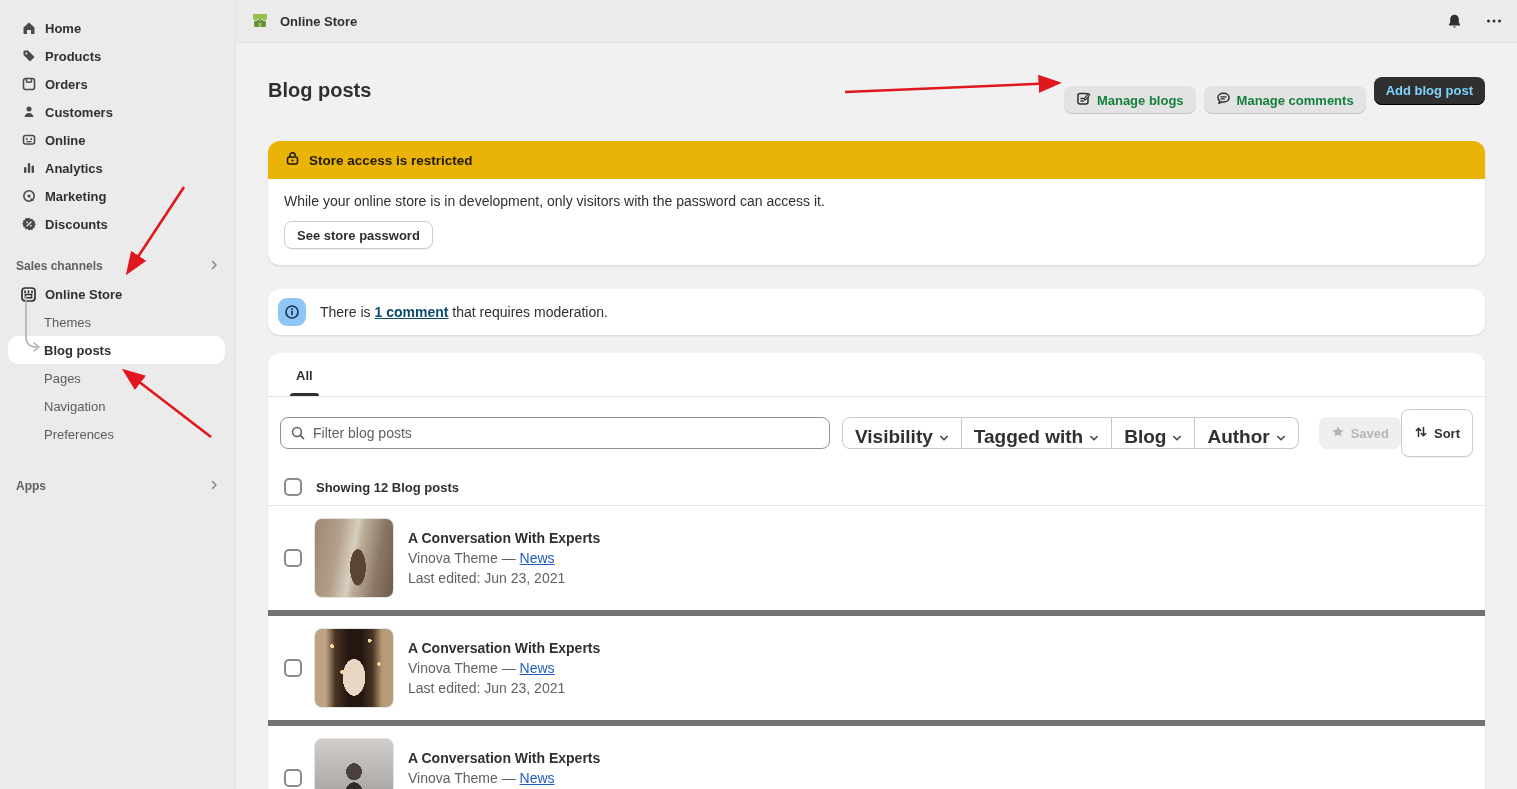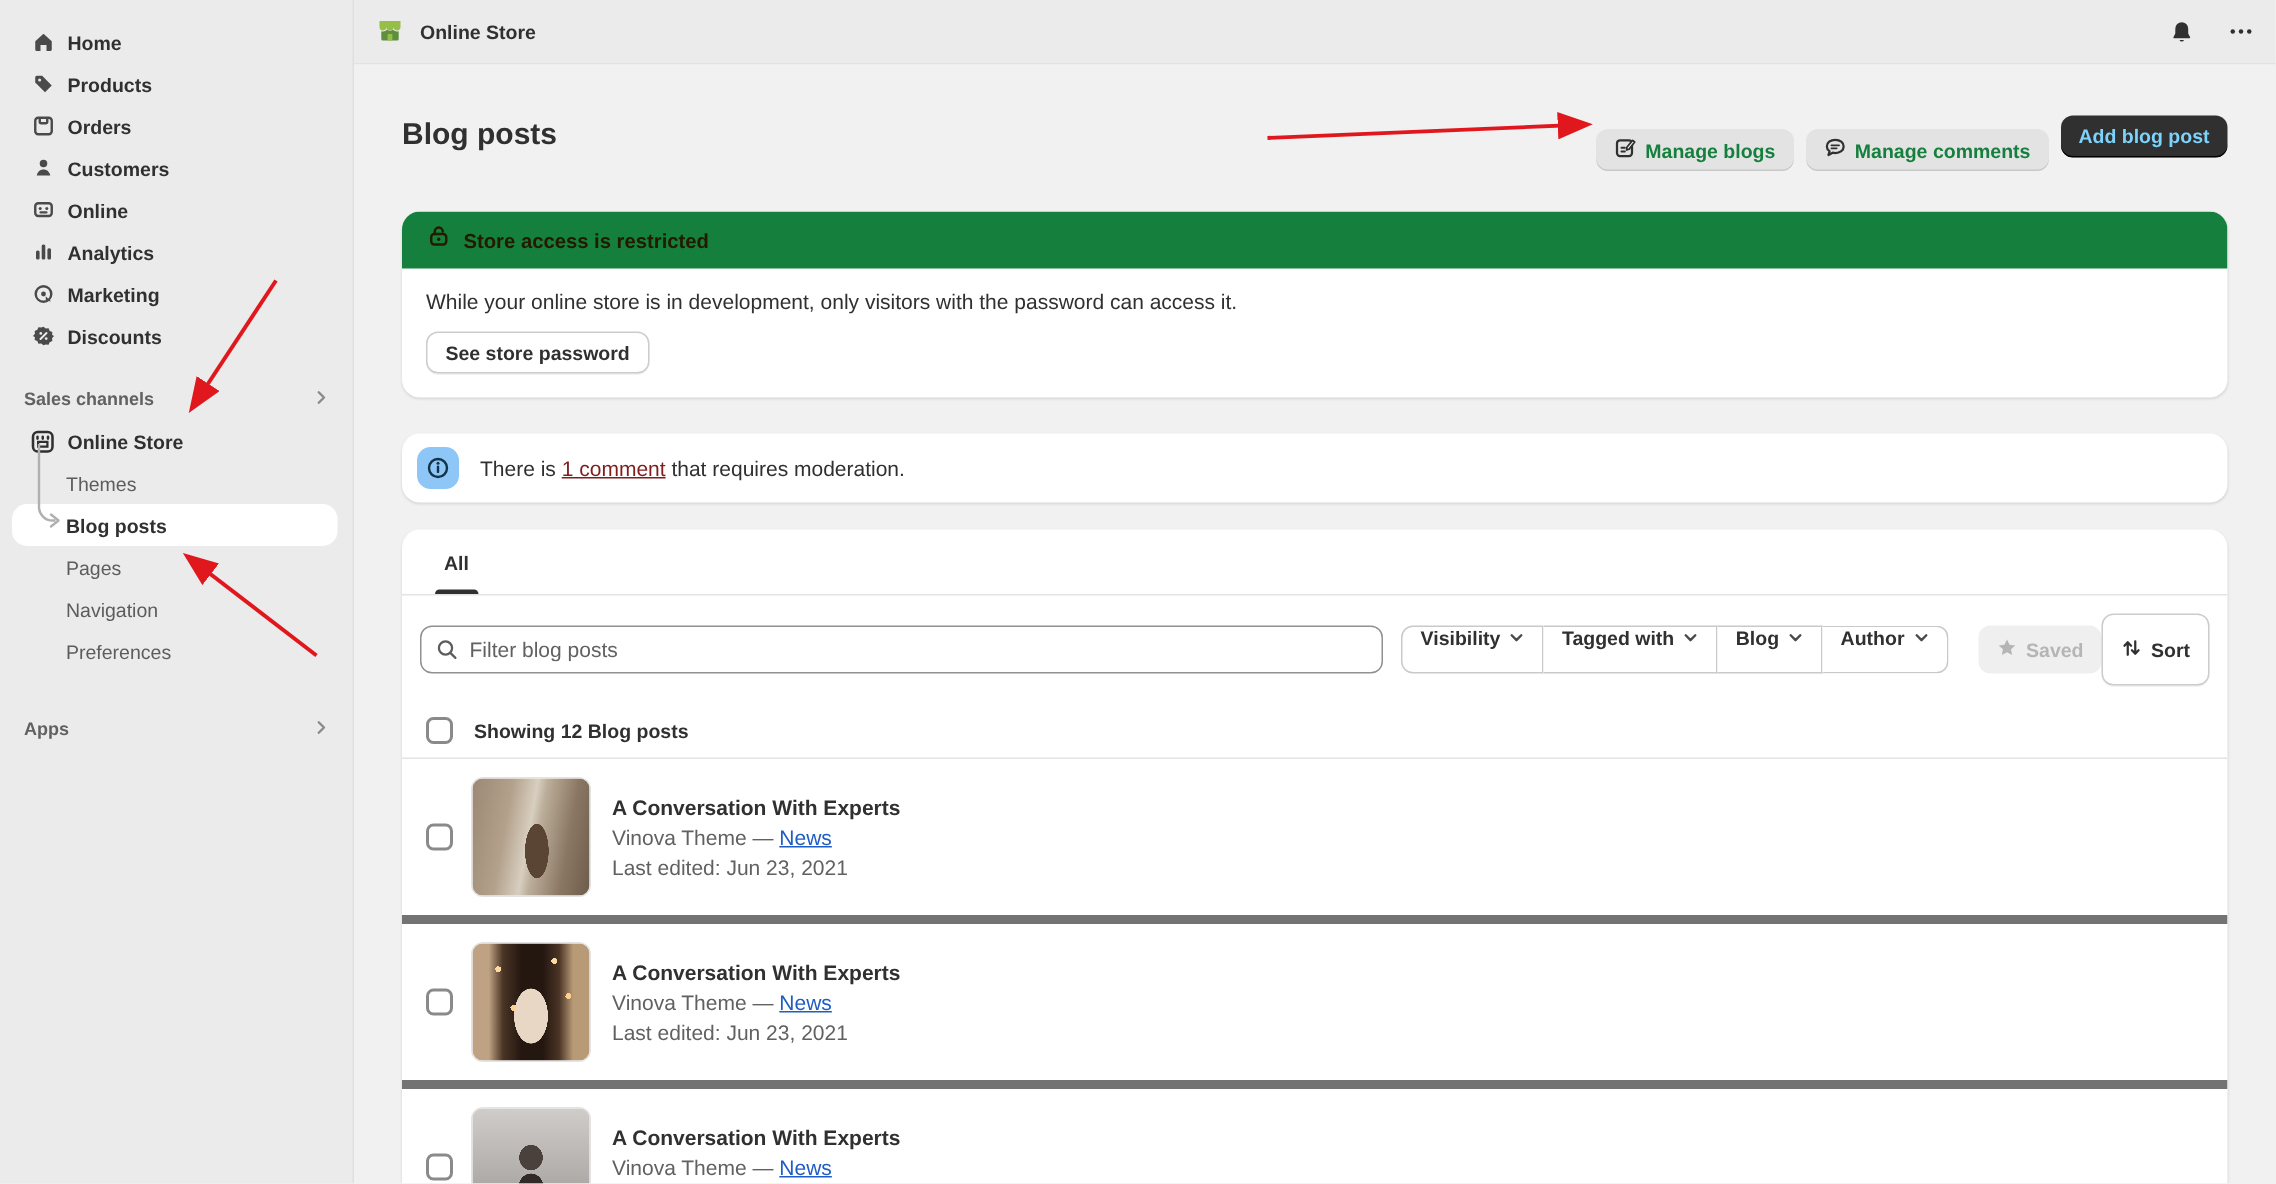--- a/index.html
+++ b/index.html
@@ -41,51 +41,51 @@
     border:none; border-radius:8px; font-size:13px; font-weight:600; cursor:pointer;
     font-family:"Liberation Sans", sans-serif; }
   .btn-secondary { background:#e3e3e3; color:#15803d; box-shadow:inset 0 -1px 0 rgba(0,0,0,.12);margin-top:19px; }
   .btn-primary { background:#303030; color:#7dd3fc; box-shadow:inset 0 -1px 0 #000; }
   .btn-outline { background:#fff; color:#303030; border:1px solid #ccc;
     box-shadow:0 1px 0 rgba(0,0,0,.05); }
 
   
   .card { background:#fff; border-radius:12px; box-shadow:0 1px 2px rgba(0,0,0,.12); }
   .warn-card { margin-top:27px; overflow:hidden; }
-  .warn-head { background:#15803d; height:38px; display:flex; align-items:center; gap:8px; padding:0 16px; }
+  .warn-head { background:#eab308; height:38px; display:flex; align-items:center; gap:8px; padding:0 16px; }
   .warn-title { font-size:13.5px; font-weight:700; color:#231a00; }
   .warn-body { padding:14px 16px 16px 16px; }
   .warn-text { font-size:14px; color:#303030; }
   .warn-body .btn { margin-top:12px; }
 
   
   .info-card { margin-top:24px; height:46px; display:flex; align-items:center; gap:14px; padding:0 10px; }
   .info-badge { width:28px; height:28px; border-radius:9px; background:#8ec7f7;
     display:flex; align-items:center; justify-content:center; color:#12344a; }
   .info-text { font-size:14px; color:#303030; }
-  .info-text a { color:#7f1d1d; font-weight:400; }
+  .info-text a { color:#0c4a6e; font-weight:700; }
 
   
   .list-card { margin-top:18px; overflow:hidden; }
   .tabs-row { border-bottom:1px solid #e3e3e3; padding:0 12px; display:flex; }
   .tab { position:relative; padding:15px 16px 13px 16px; font-size:13px; font-weight:700;
     color:#303030; cursor:pointer; }
   .tab.active::after { content:""; position:absolute; left:10px; right:10px; bottom:0;
     height:3px; background:#303030; border-radius:3px 3px 0 0; }
 
   .filter-row { display:flex; align-items:center; padding:12px; }
   .search-box { flex:1; position:relative; }
   .search-box input { width:100%; height:32px; border:1px solid #919191; border-radius:8px;
     padding:0 10px 0 32px; font-size:14px; color:#303030; background:#fff; outline:none;
     font-family:Liberation Sans, sans-serif; }
   .search-box input::placeholder { color:#616161; }
   .search-ico { position:absolute; left:10px; top:8px; color:#5c5c5c; }
   .seg-group { display:flex; margin-left:12px; }
-  .seg { height:32px; display:flex; align-items:flex-start; gap:6px; padding:0 12px;
-    border:1px solid #c9c9c9; border-left-width:0; background:#fff; font-size:13px;
+  .seg { height:32px; display:flex; align-items:flex-end; gap:6px; padding:0 12px;
+    border:1px solid #c9c9c9; border-left-width:0; background:#fff; font-size:19px;
     font-weight:600; color:#303030; cursor:pointer; }
   .seg:first-child { border-left-width:1px; border-radius:8px 0 0 8px; }
   .seg:last-child { border-radius:0 8px 8px 0; }
   .seg .chev { color:#4a4a4a; }
   .saved-btn { margin-left:20px; height:32px; background:#efefef; color:#b5b5b5;
     box-shadow:none; cursor:default; }
   .sort-btn { height:48px; }
 
   .select-row { display:flex; align-items:center; gap:14px; padding:9px 16px;
     border-bottom:1px solid #e3e3e3; }

